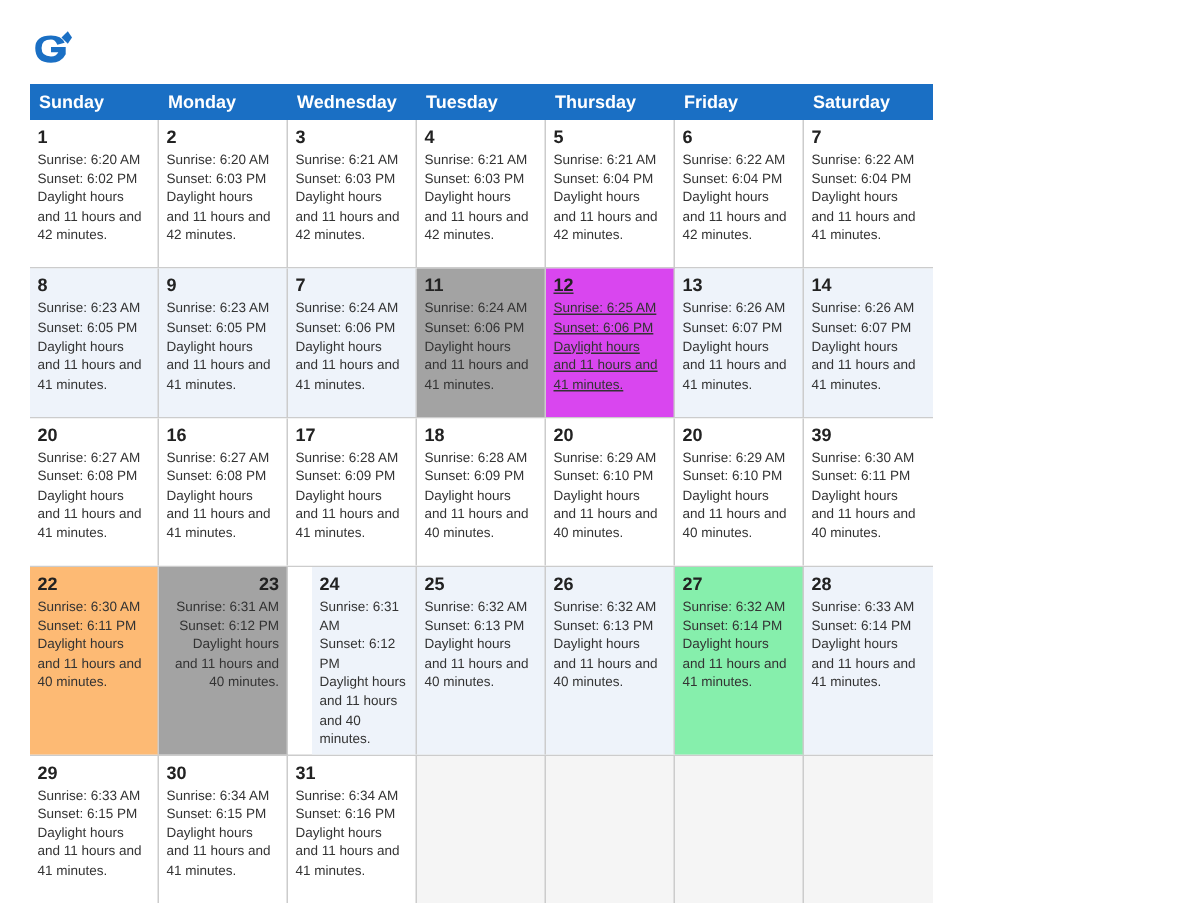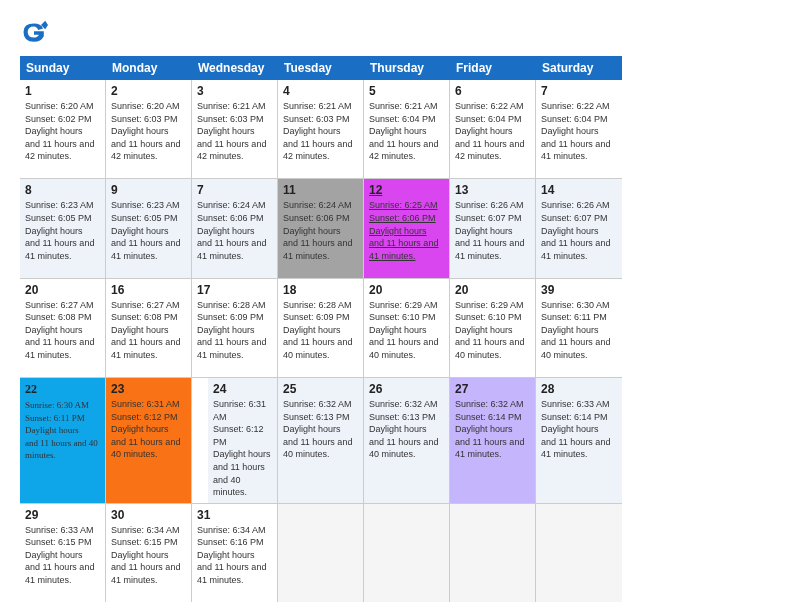--- a/index.html
+++ b/index.html
@@ -172,26 +172,26 @@
         <div class="cal-row">
           <div class="cal-cell"><span class="day-num">20</span><span class="info">Sunrise: 6:27 AM<br>Sunset: 6:08 PM<br>Daylight hours<br>and 11 hours and 41 minutes.</span></div>
           <div class="cal-cell"><span class="day-num">16</span><span class="info">Sunrise: 6:27 AM<br>Sunset: 6:08 PM<br>Daylight hours<br>and 11 hours and 41 minutes.</span></div>
           <div class="cal-cell"><span class="day-num">17</span><span class="info">Sunrise: 6:28 AM<br>Sunset: 6:09 PM<br>Daylight hours<br>and 11 hours and 41 minutes.</span></div>
           <div class="cal-cell"><span class="day-num">18</span><span class="info">Sunrise: 6:28 AM<br>Sunset: 6:09 PM<br>Daylight hours<br>and 11 hours and 40 minutes.</span></div>
           <div class="cal-cell"><span class="day-num">20</span><span class="info">Sunrise: 6:29 AM<br>Sunset: 6:10 PM<br>Daylight hours<br>and 11 hours and 40 minutes.</span></div>
           <div class="cal-cell"><span class="day-num">20</span><span class="info">Sunrise: 6:29 AM<br>Sunset: 6:10 PM<br>Daylight hours<br>and 11 hours and 40 minutes.</span></div>
           <div class="cal-cell"><span class="day-num">39</span><span class="info">Sunrise: 6:30 AM<br>Sunset: 6:11 PM<br>Daylight hours<br>and 11 hours and 40 minutes.</span></div>
         </div>
         <div class="cal-row">
-          <div class="cal-cell" style="background: #0ea5e9; font-family: Liberation Serif, serif;"><span class="day-num">22</span><span class="info">Sunrise: 6:30 AM<br>Sunset: 6:11 PM<br>Daylight hours<br>and 11 hours and 40 minutes.</span></div>
-          <div class="cal-cell" style="background: #f97316;"><span class="day-num">23</span><span class="info">Sunrise: 6:31 AM<br>Sunset: 6:12 PM<br>Daylight hours<br>and 11 hours and 40 minutes.</span></div>
+          <div class="cal-cell" style="background: #fdba74;"><span class="day-num">22</span><span class="info">Sunrise: 6:30 AM<br>Sunset: 6:11 PM<br>Daylight hours<br>and 11 hours and 40 minutes.</span></div>
+          <div class="cal-cell" style="background: #a3a3a3; text-align: right;"><span class="day-num">23</span><span class="info">Sunrise: 6:31 AM<br>Sunset: 6:12 PM<br>Daylight hours<br>and 11 hours and 40 minutes.</span></div>
           <div class="cal-cell" style="background: rgb(238, 243, 250); margin-left: 16px;"><span class="day-num">24</span><span class="info">Sunrise: 6:31 AM<br>Sunset: 6:12 PM<br>Daylight hours<br>and 11 hours and 40 minutes.</span></div>
           <div class="cal-cell" style="background: rgb(238, 243, 250);"><span class="day-num">25</span><span class="info">Sunrise: 6:32 AM<br>Sunset: 6:13 PM<br>Daylight hours<br>and 11 hours and 40 minutes.</span></div>
           <div class="cal-cell" style="background: rgb(238, 243, 250);"><span class="day-num">26</span><span class="info">Sunrise: 6:32 AM<br>Sunset: 6:13 PM<br>Daylight hours<br>and 11 hours and 40 minutes.</span></div>
-          <div class="cal-cell" style="background: #c4b5fd;"><span class="day-num">27</span><span class="info">Sunrise: 6:32 AM<br>Sunset: 6:14 PM<br>Daylight hours<br>and 11 hours and 41 minutes.</span></div>
+          <div class="cal-cell" style="background: #86efac;"><span class="day-num">27</span><span class="info">Sunrise: 6:32 AM<br>Sunset: 6:14 PM<br>Daylight hours<br>and 11 hours and 41 minutes.</span></div>
           <div class="cal-cell" style="background: rgb(238, 243, 250);"><span class="day-num">28</span><span class="info">Sunrise: 6:33 AM<br>Sunset: 6:14 PM<br>Daylight hours<br>and 11 hours and 41 minutes.</span></div>
         </div>
         <div class="cal-row">
           <div class="cal-cell"><span class="day-num">29</span><span class="info">Sunrise: 6:33 AM<br>Sunset: 6:15 PM<br>Daylight hours<br>and 11 hours and 41 minutes.</span></div>
           <div class="cal-cell"><span class="day-num">30</span><span class="info">Sunrise: 6:34 AM<br>Sunset: 6:15 PM<br>Daylight hours<br>and 11 hours and 41 minutes.</span></div>
           <div class="cal-cell"><span class="day-num">31</span><span class="info">Sunrise: 6:34 AM<br>Sunset: 6:16 PM<br>Daylight hours<br>and 11 hours and 41 minutes.</span></div>
           <div class="cal-cell empty"></div>
           <div class="cal-cell empty"></div>
           <div class="cal-cell empty"></div>
           <div class="cal-cell empty"></div>

